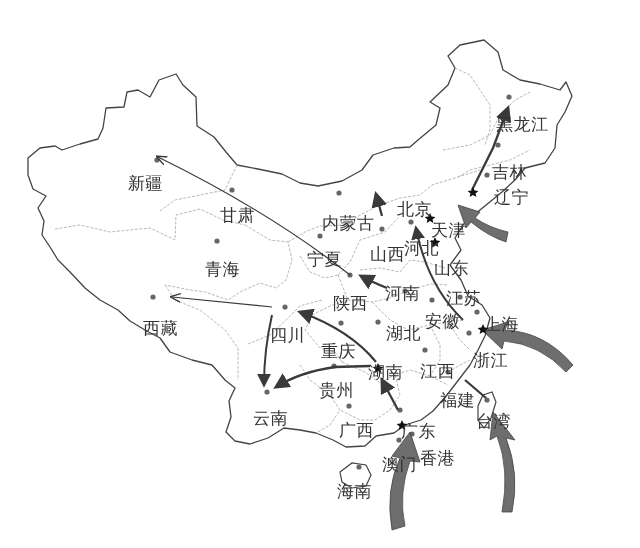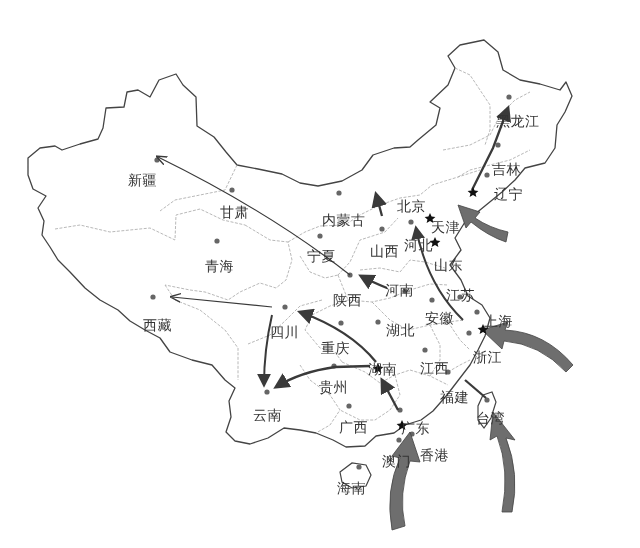--- a/index.html
+++ b/index.html
@@ -1,18 +1,18 @@
 <!DOCTYPE html>
 <html><head>
 <meta charset="utf-8">
 <style>
   html, body { margin:0; padding:0; background:#ffffff; }
   body { width:640px; height:548px; overflow:hidden; position:relative; font-family:"DejaVu Sans", sans-serif; }
   #map { position:absolute; left:0; top:0; width:640px; height:548px; }
-  .label { position:absolute; font-size:14px; color:#333; white-space:nowrap; letter-spacing:0.5px; }
+  .label { position:absolute; font-size:17px; color:#333; white-space:nowrap; letter-spacing:0.5px; }
 </style>
 </head>
 <body>
 
 <svg id="map" viewBox="0 0 640 548" xmlns="http://www.w3.org/2000/svg">
   <defs>
     <marker id="ah" viewBox="0 0 10 10" refX="8" refY="5" markerWidth="7" markerHeight="7" orient="auto-start-reverse">
       <path d="M0,0 L10,5 L0,10 z" fill="#3a3a3a"></path>
     </marker>
     <marker id="ahs" viewBox="0 0 10 10" refX="8" refY="5" markerWidth="9" markerHeight="9" orient="auto-start-reverse">

